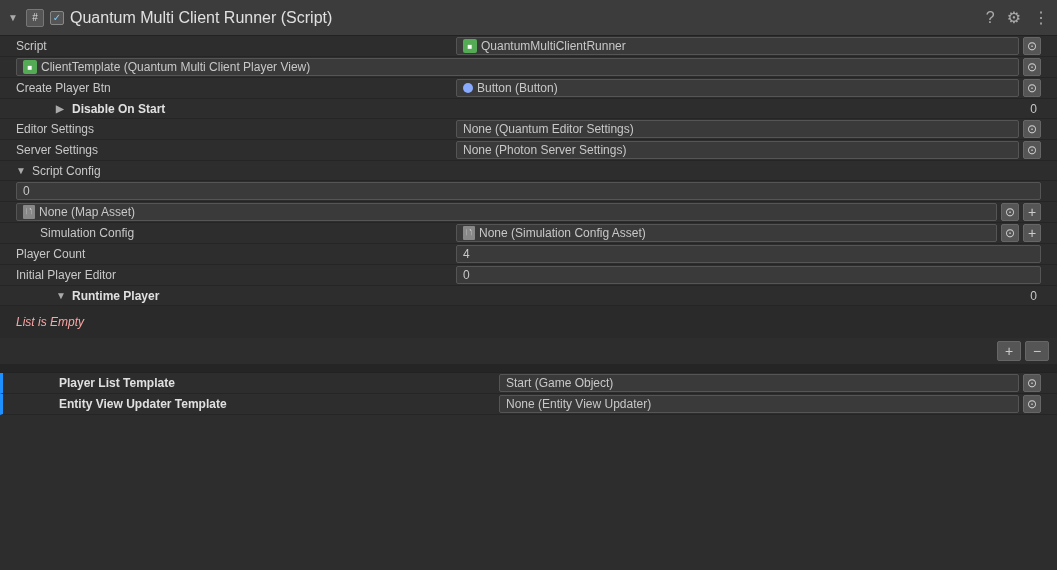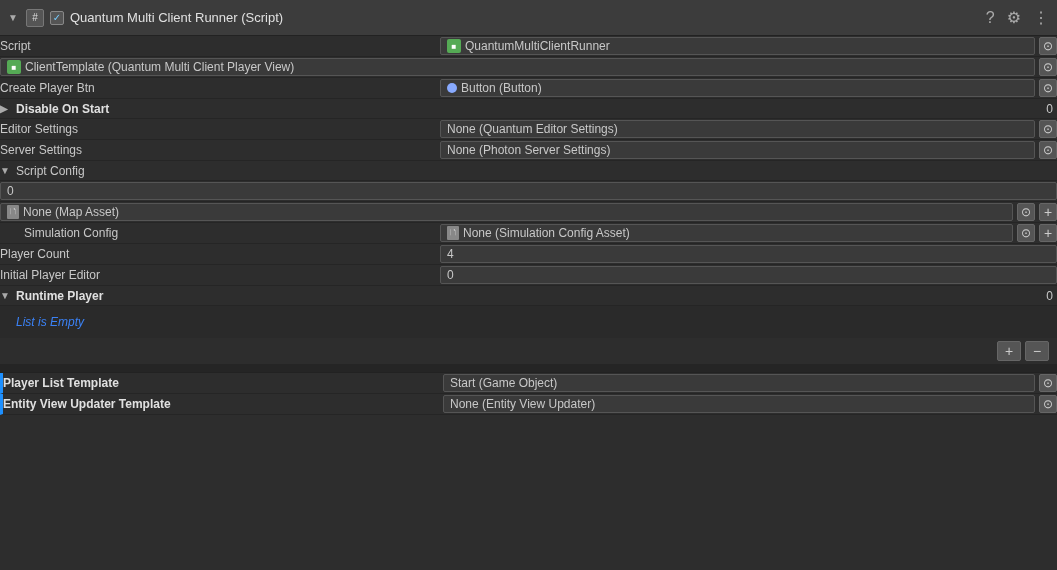--- a/index.html
+++ b/index.html
@@ -36,21 +36,21 @@
       font-size: 10px; color: #ddd;
     }
     .header-checkbox {
       width: 14px; height: 14px;
       background: #555;
       border: 1px solid #888;
       border-radius: 2px;
       display: flex; align-items: center; justify-content: center;
     }
     .header-title {
-      font-size: 13px;
+      font-size: 16px;
       color: #e0e0e0;
       font-weight: 500;
     }
     .header-right {
       display: flex;
       align-items: center;
       gap: 12px;
     }
     .header-btn {
       color: #aaa;
@@ -59,26 +59,27 @@
     }
 
     .content {
       height: calc(570px - 36px);
       overflow-y: auto;
     }
 
     .row {
       display: flex;
       min-height: 20px;
-      padding: 1px 0;
+      padding: 1px 16px;
       border-bottom: 1px solid #252525;
     }
     .row.bold-label .label {
       font-weight: bold;
       color: #e0e0e0;
+      margin-left: 40px;
     }
     .row.indented .label {
       padding-left: 24px;
     }
     .row.highlighted {
       border-left: 3px solid #1e90ff;
     }
 
     .label {
       flex: 0 0 440px;
@@ -170,21 +171,21 @@
       border-radius: 2px;
       padding: 1px 6px;
       height: 18px;
       flex: 1;
       color: #c8c8c8;
     }
 
     .list-empty {
       background: #2a2a2a;
       padding: 8px 16px;
-      color: #3b82f6;
+      color: #fca5a5;
       font-style: italic;
       min-height: 32px;
       display: flex;
       align-items: center;
     }
 
     .list-buttons {
       display: flex;
       justify-content: flex-end;
       padding: 3px 8px;

